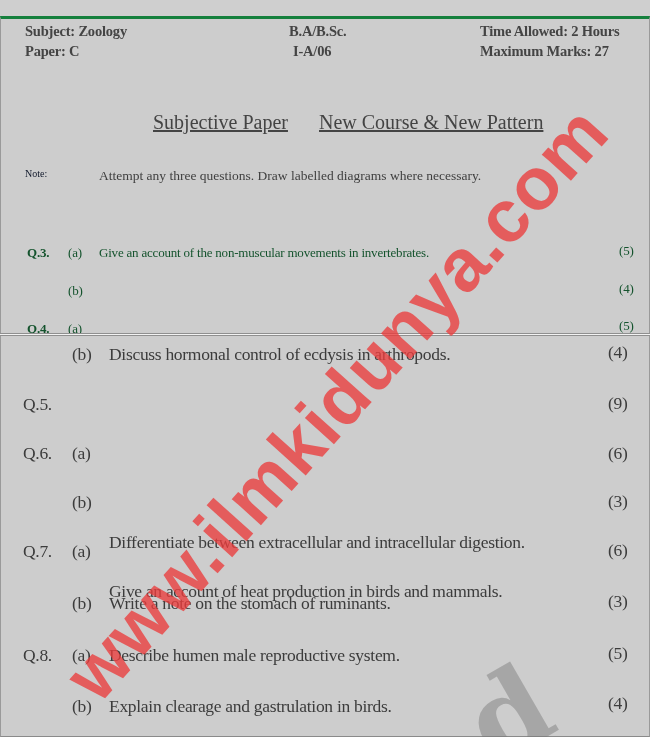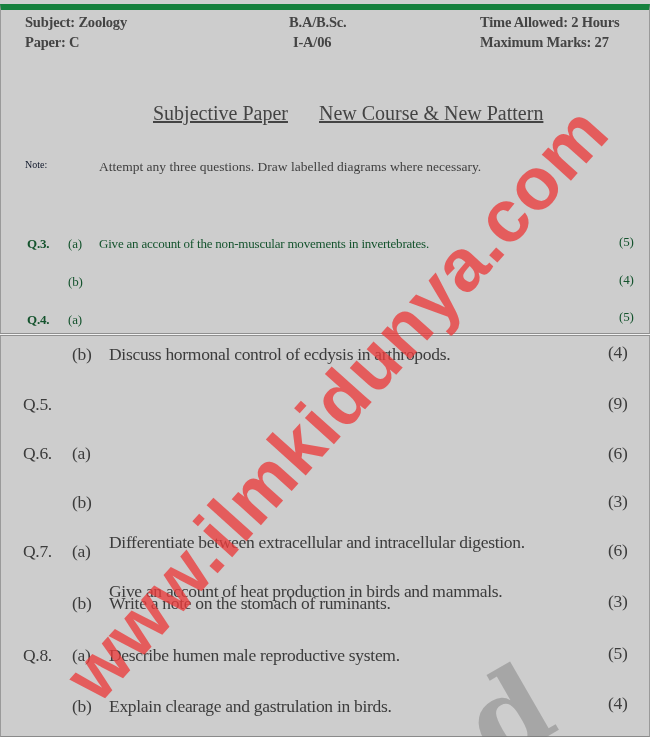--- a/index.html
+++ b/index.html
@@ -9,21 +9,21 @@
       font-family: "Liberation Serif", "DejaVu Serif", serif;
       color: #3c3c3c;
     }
     .scan {
       position: absolute; left: 0; width: 650px;
       background: #cdcdcd;
       box-sizing: border-box;
       border-left: 1px solid #9a9a9a;
       border-right: 1px solid #9a9a9a;
     }
-    .scan-top { top: 4px; height: 334px; border-top: 6px solid #15803d; }
+    .scan-top { top: 16px; height: 334px; border-top: 3px solid #15803d; }
     .scan-bottom { top: 336px; height: 401px; border-bottom: 1px solid #8a8a8a; }
     .divider { position: absolute; left: 0; top: 333px; width: 650px; height: 3px; background: #f2f2f2; border-top: 1px solid #8f8f8f; border-bottom: 1px solid #8f8f8f; box-sizing: border-box; }
 
     .hdr { position: absolute; font-weight: bold; font-size: 14.5px; color: #444; letter-spacing: -0.2px; }
     .title-link { position: absolute; font-weight: normal; font-size: 20px; color: #444; text-decoration: underline; }
 
     .note-label { position: absolute; font-size: 10px; color: #0f172a; }
     .note-text { position: absolute; font-size: 13.5px; color: #3f3f3f; }
 
     .q-small { position: absolute; font-size: 13px; color: #14532d; letter-spacing: -0.2px; }

